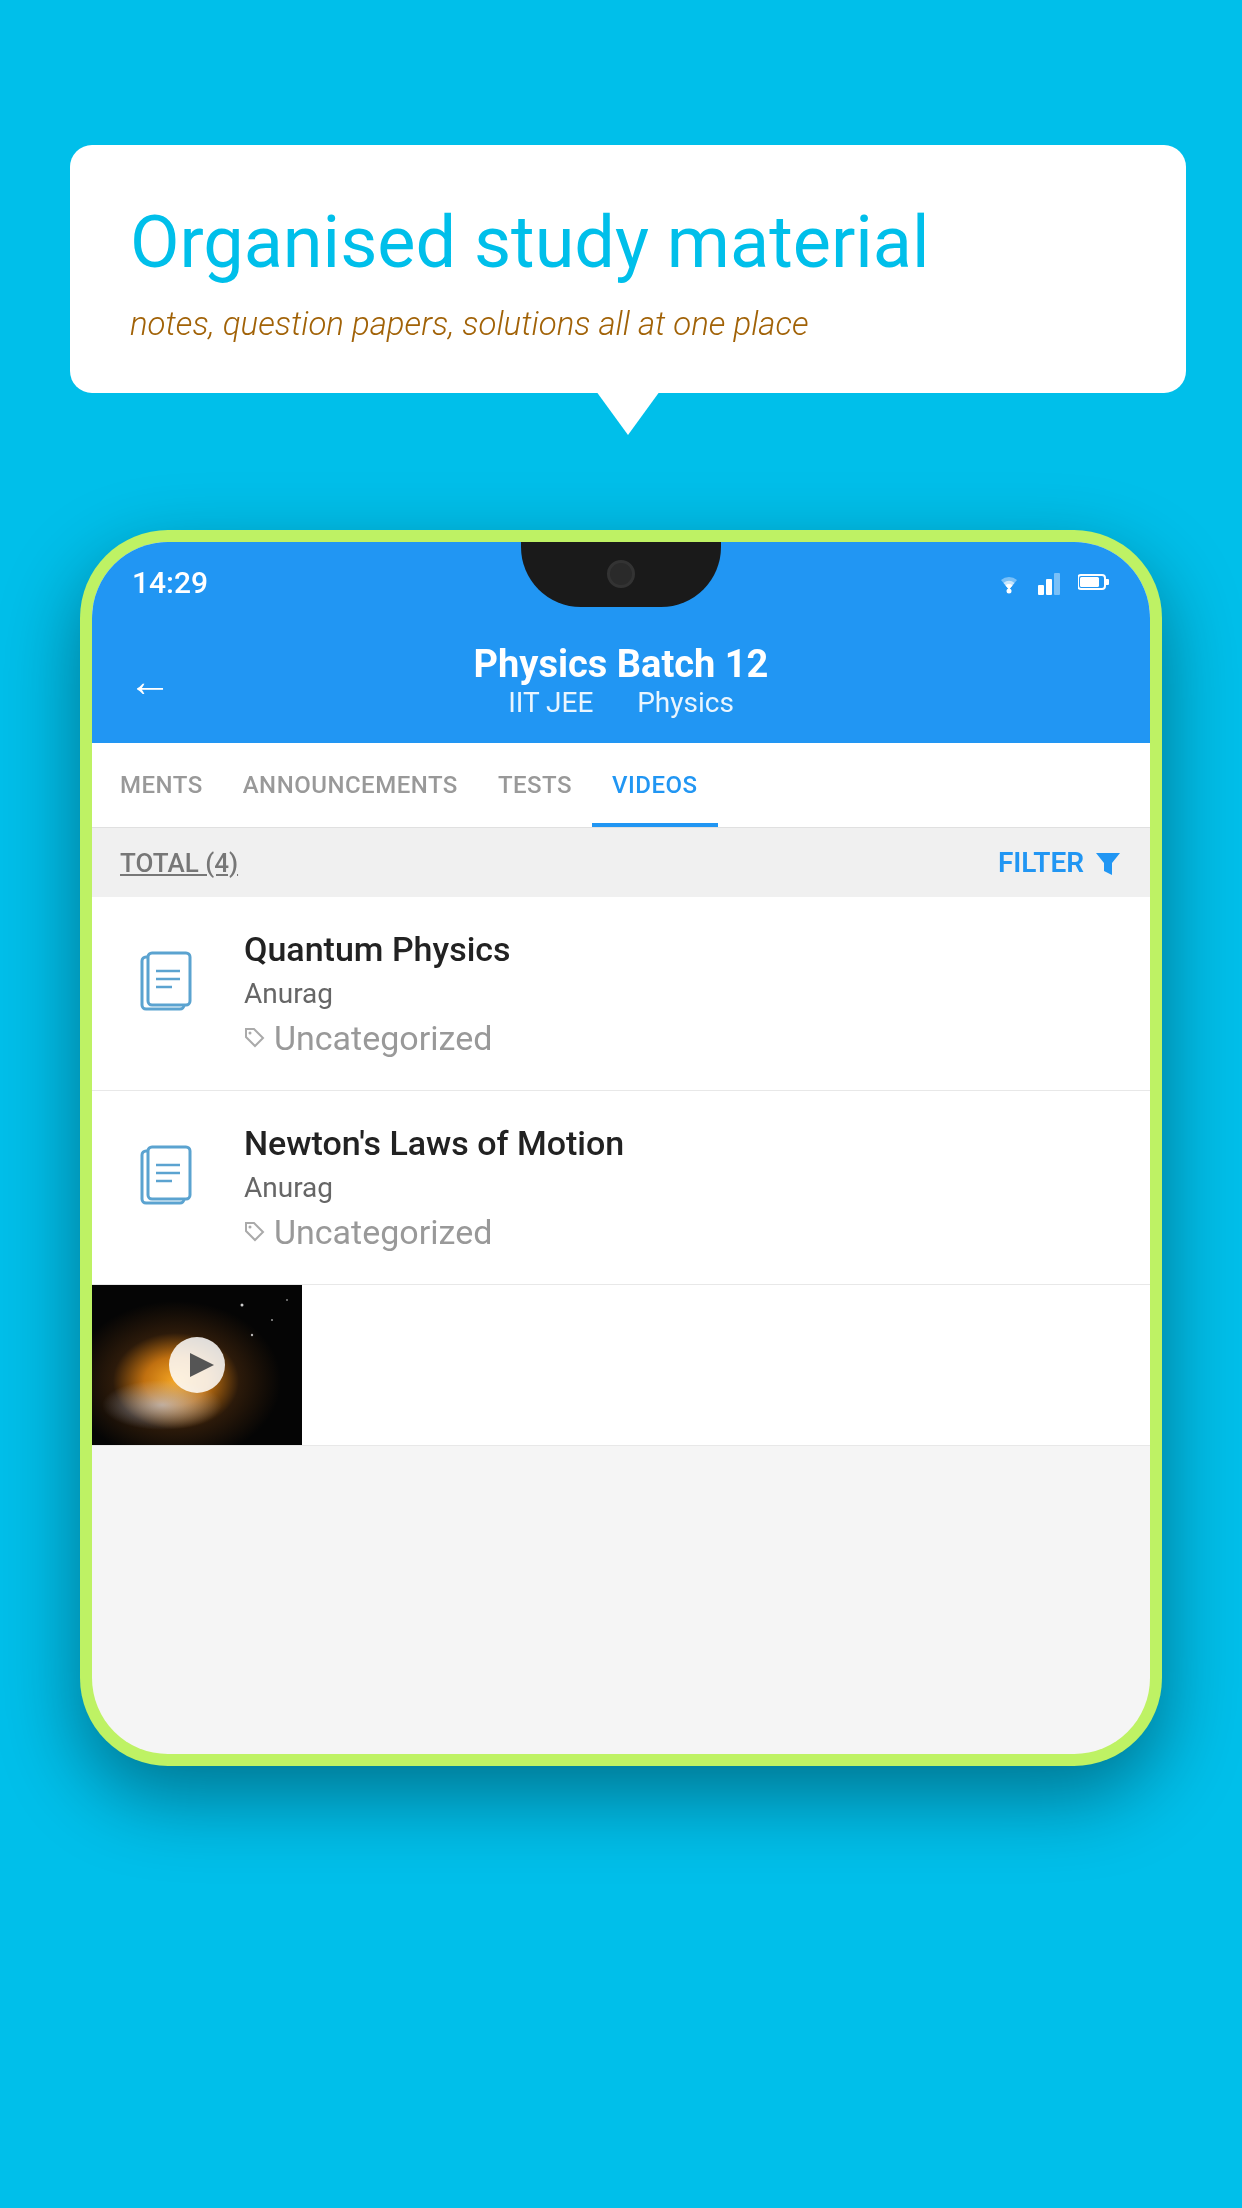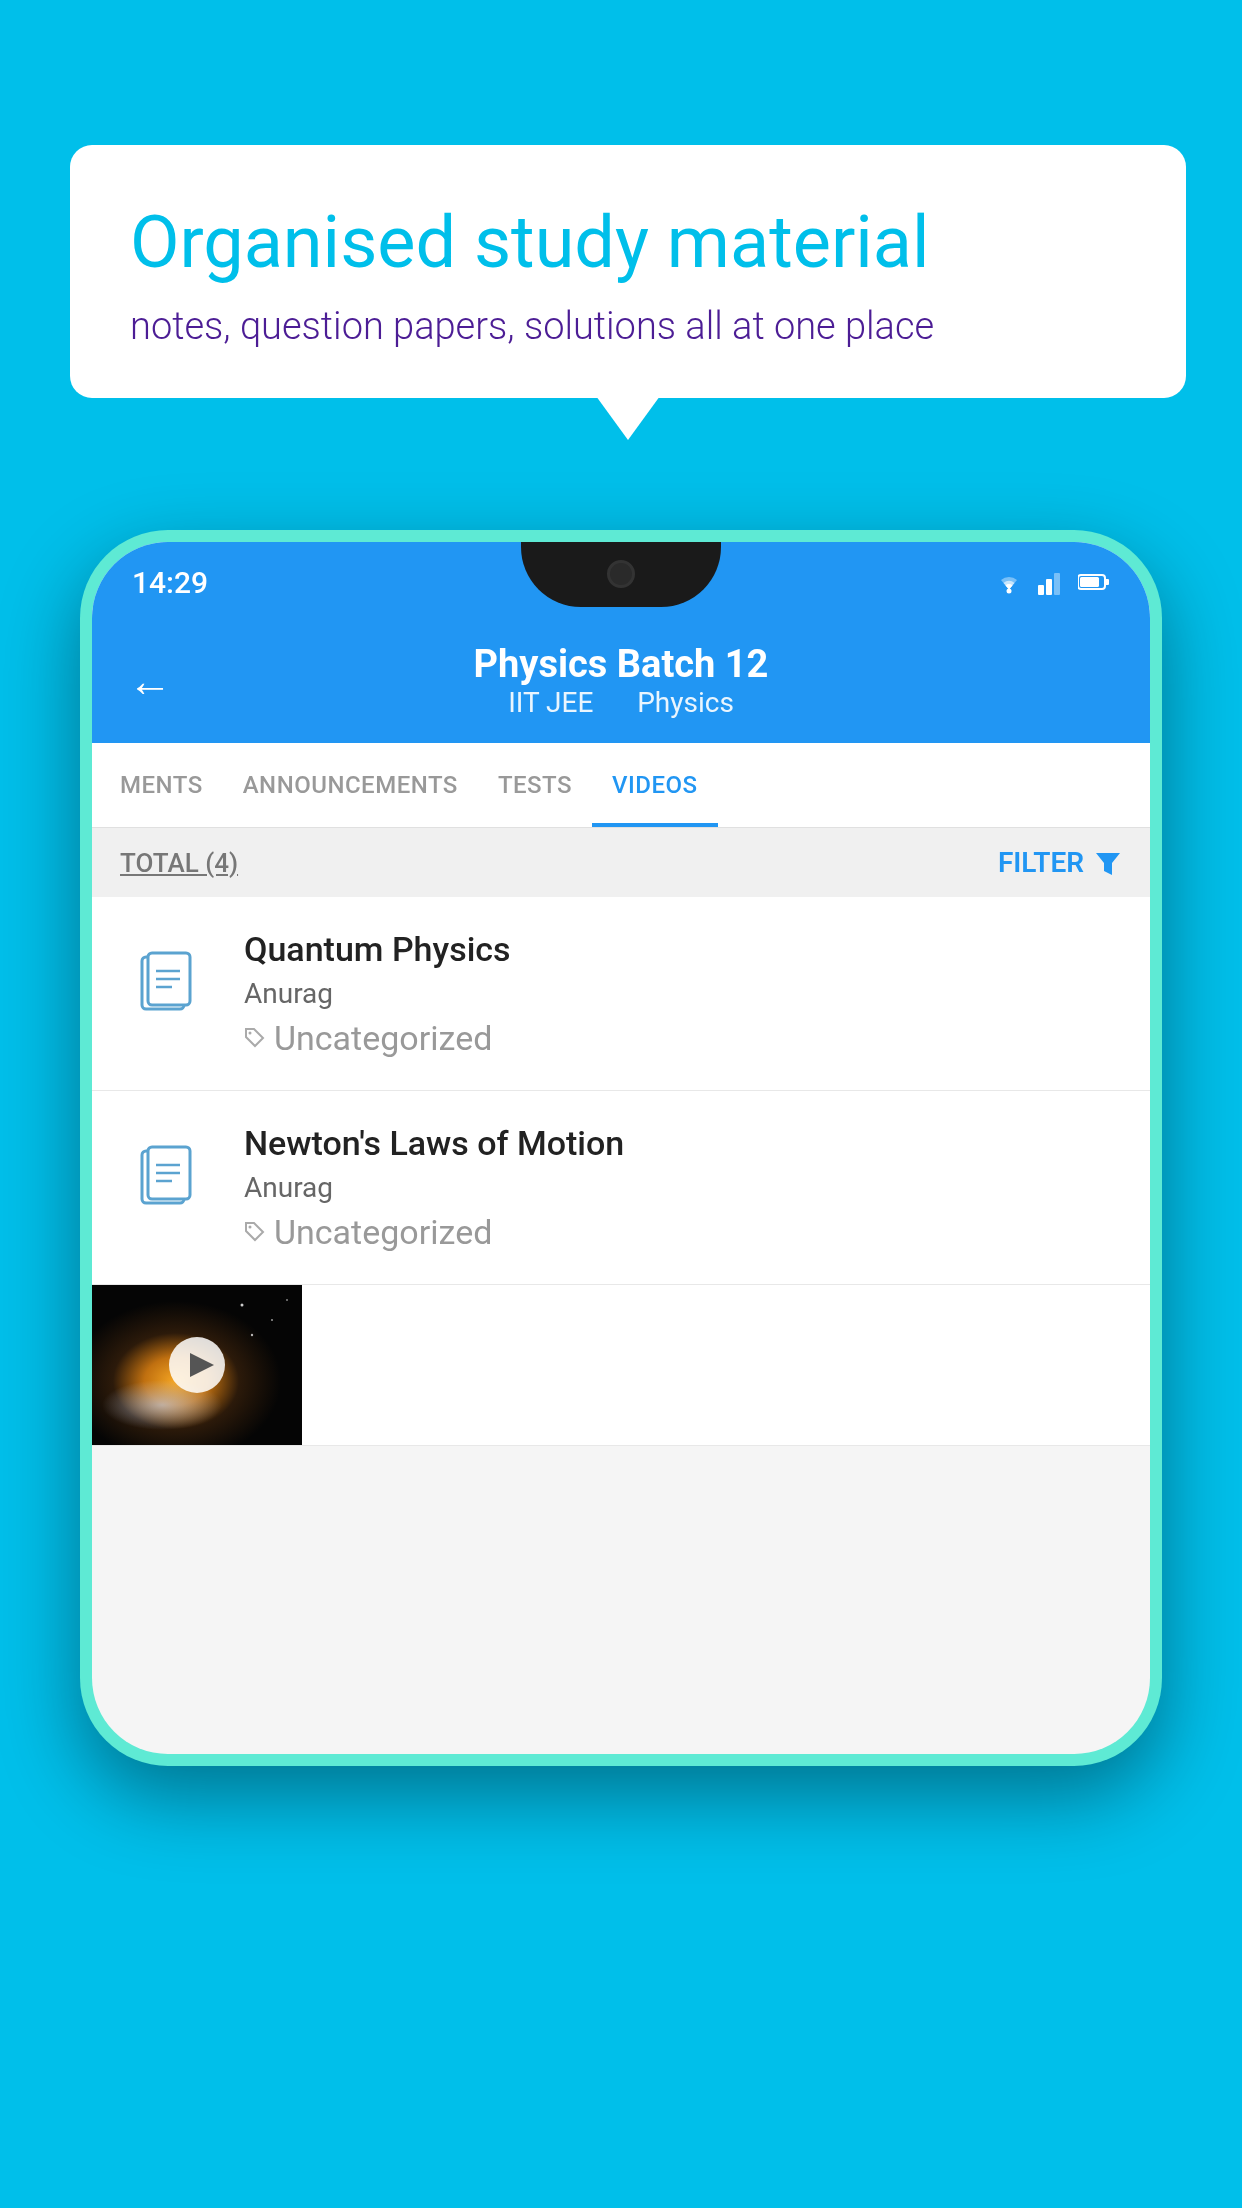--- a/index.html
+++ b/index.html
@@ -44,38 +44,39 @@
 
     .bubble-title {
       font-size: 72px;
       font-weight: 400;
       color: #00BFEA;
       line-height: 1.2;
       margin-bottom: 18px;
     }
 
     .bubble-subtitle {
-      font-size: 38px;
-      color: #4c1d95;
+      font-size: 33px;
+      color: #a16207;
       font-weight: 300;
+      font-style: italic;
     }
 
     
     .phone-container {
       position: absolute;
       top: 530px;
       left: 80px;
       right: 80px;
       bottom: 0;
     }
 
     .phone-frame {
       width: 100%;
       height: 1236px;
-      background: #5eead4;
+      background: #bef264;
       border-radius: 88px;
       position: relative;
       box-shadow: 0 30px 80px rgba(0,0,0,0.4);
       overflow: hidden;
     }
 
     .phone-screen {
       position: absolute;
       top: 12px;
       left: 12px;

